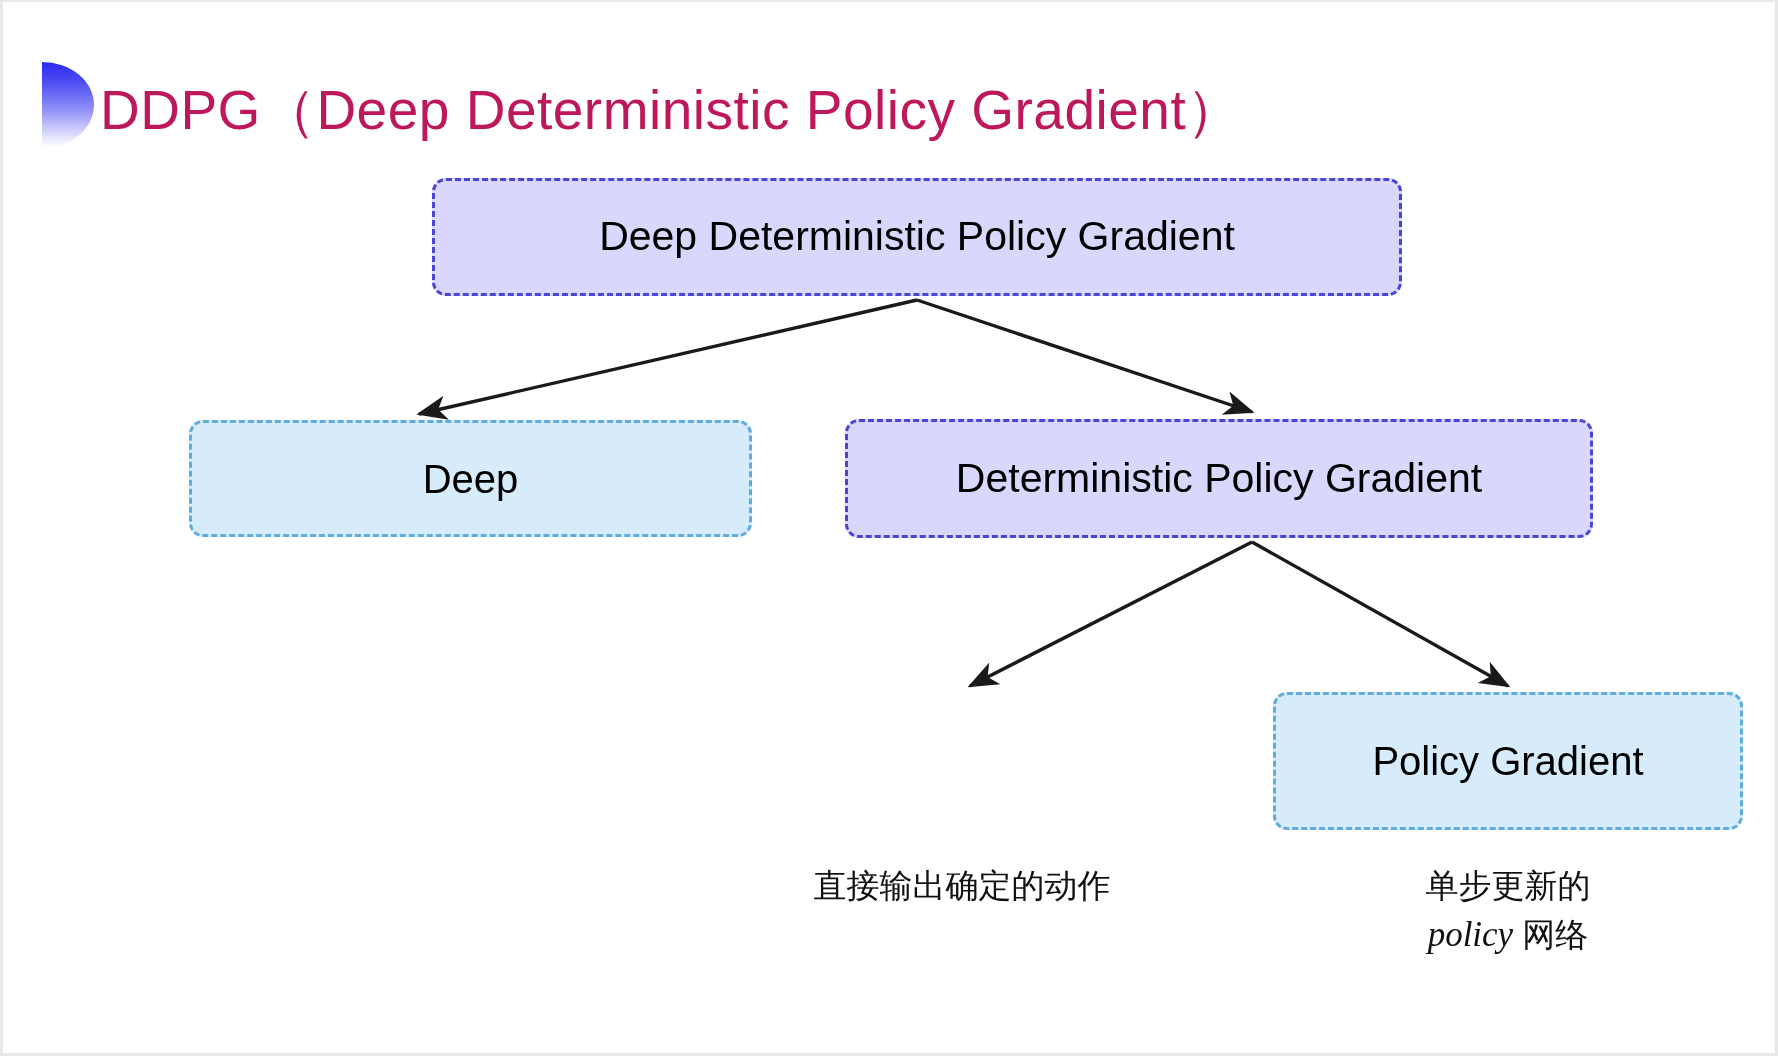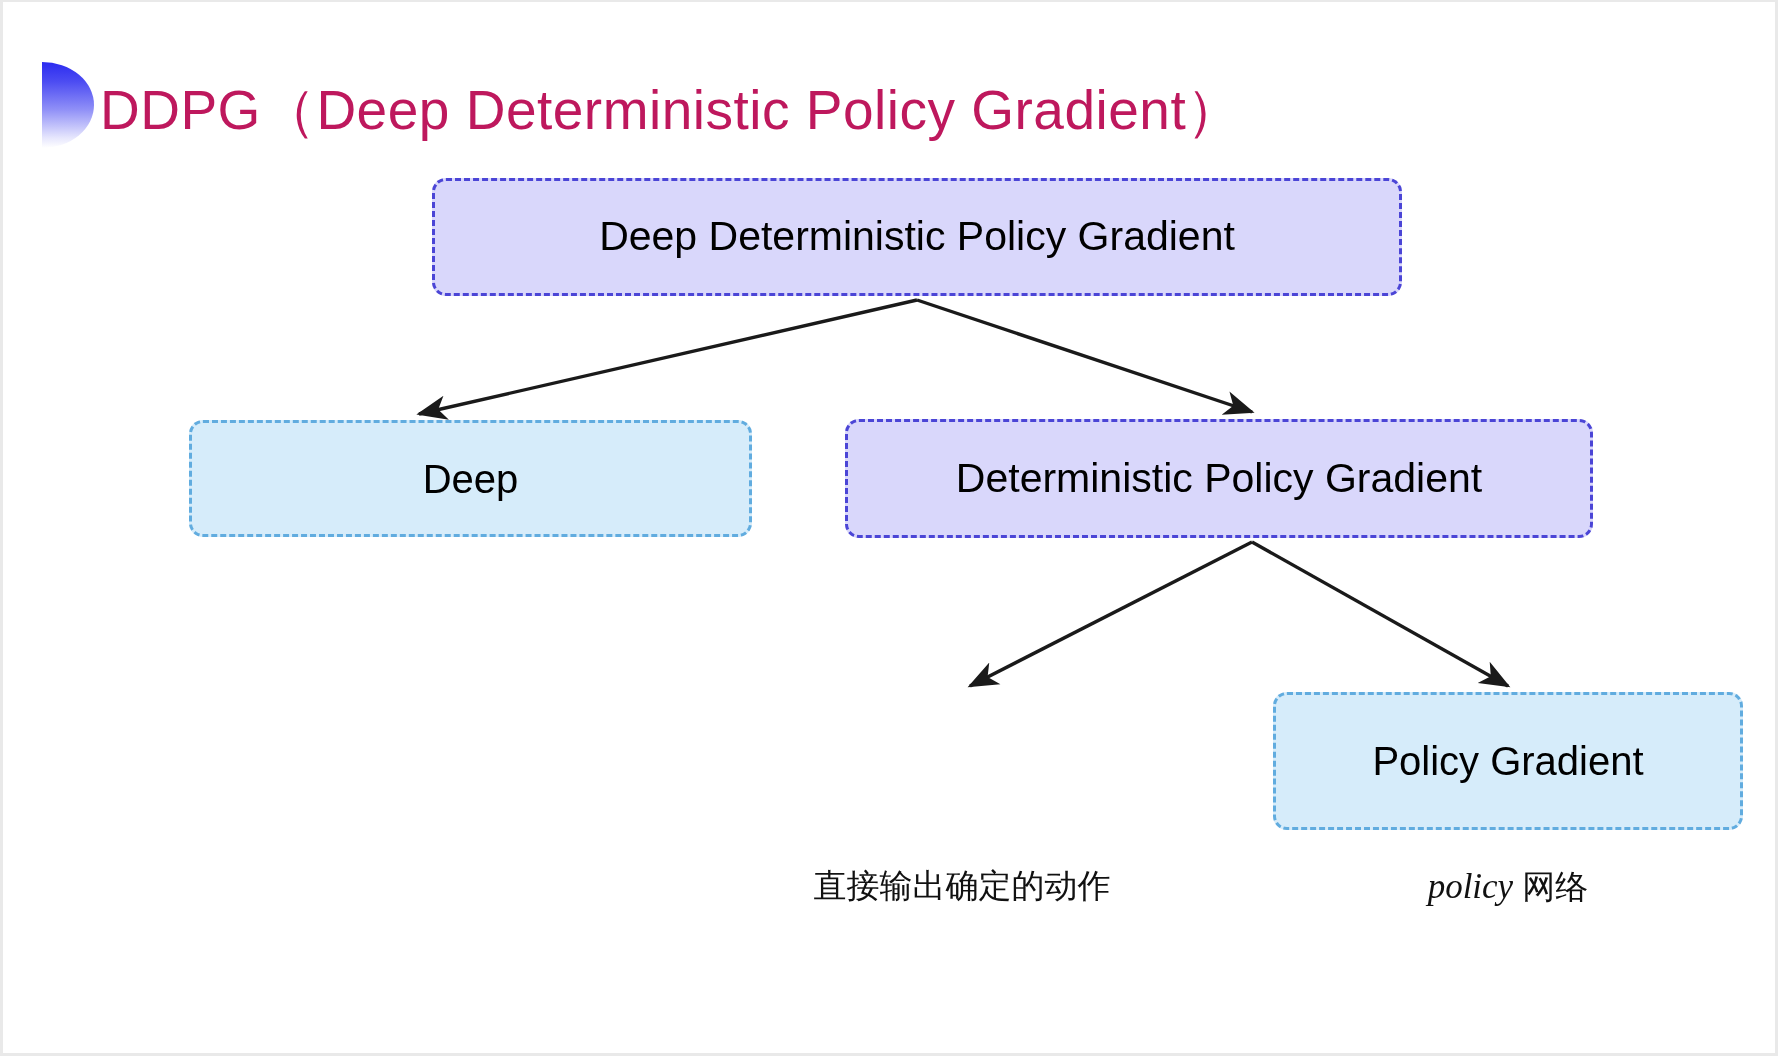--- a/index.html
+++ b/index.html
@@ -145,16 +145,17 @@
 
 
   <div id="node-pg" class="node node-blue">Policy Gradient</div>
 
 
   <div id="caption-det" class="caption">
     <span class="ln">直接输出确定的动作</span>
   </div>
 
   <div id="caption-pg" class="caption">
+    <span class="ln">单步更新的</span>
     <span class="ln"><span class="ital">policy</span><span> 网络</span></span>
   </div>
 
 </div>
 
 </body></html>

